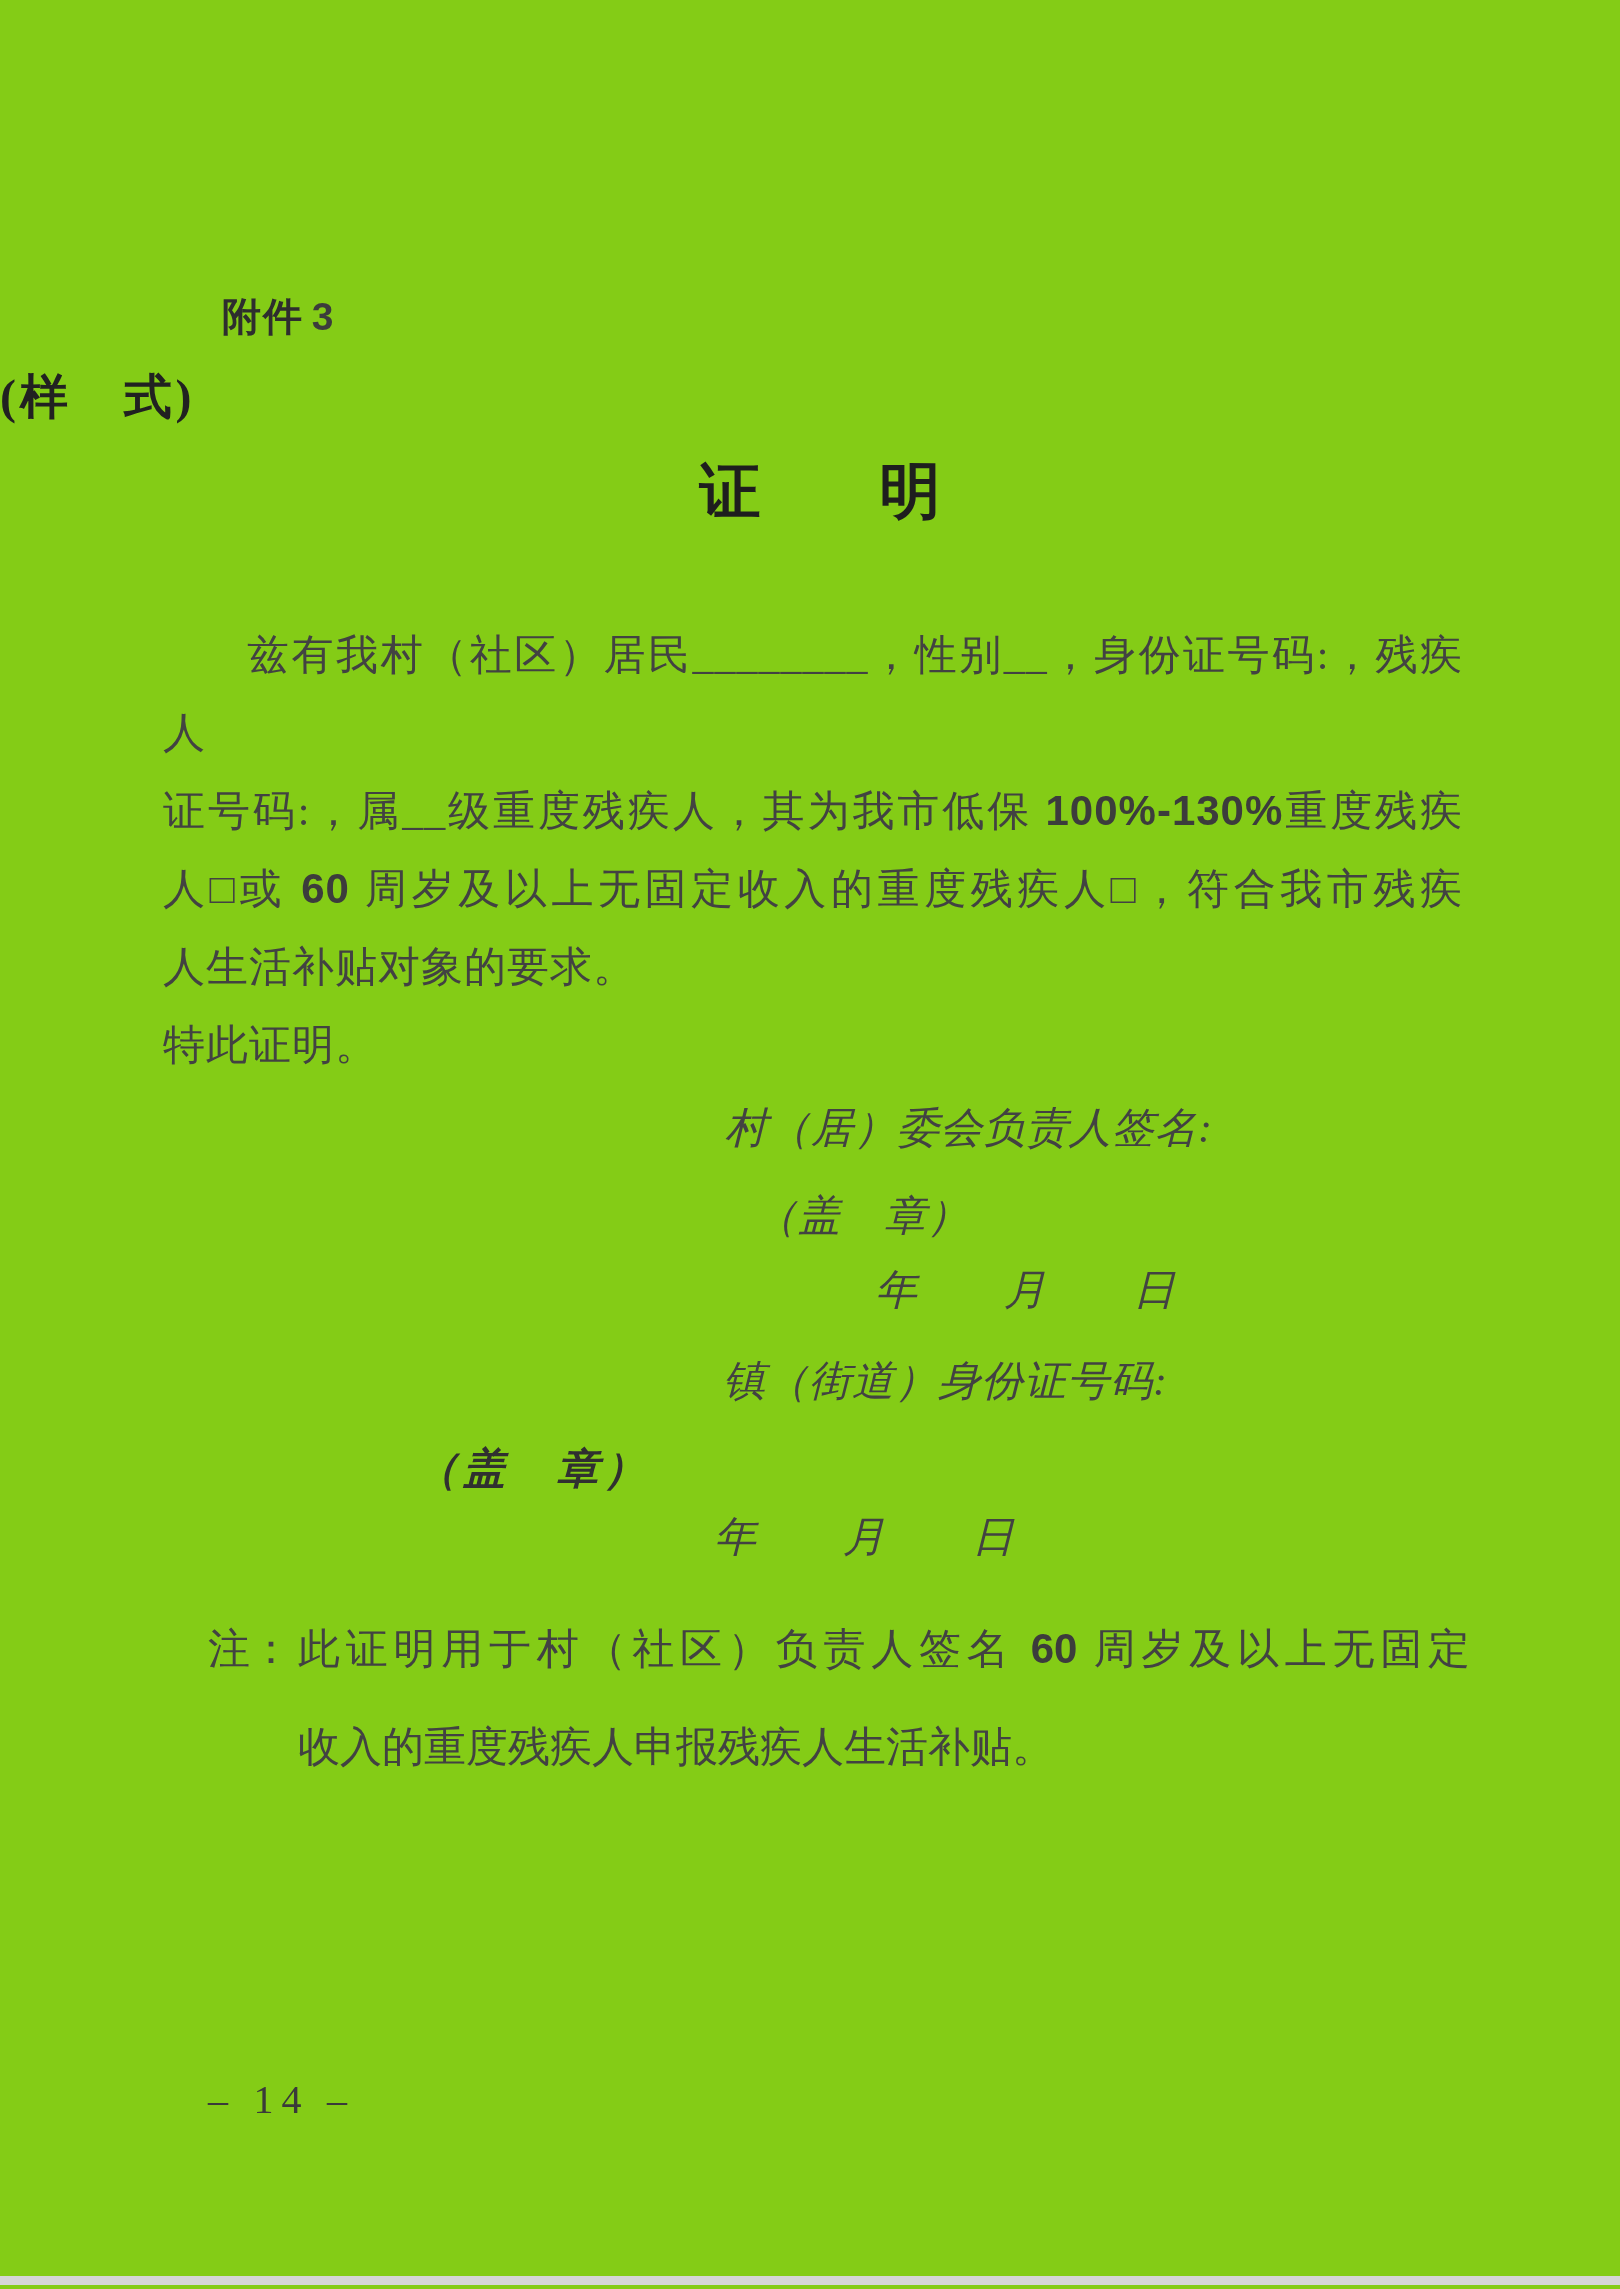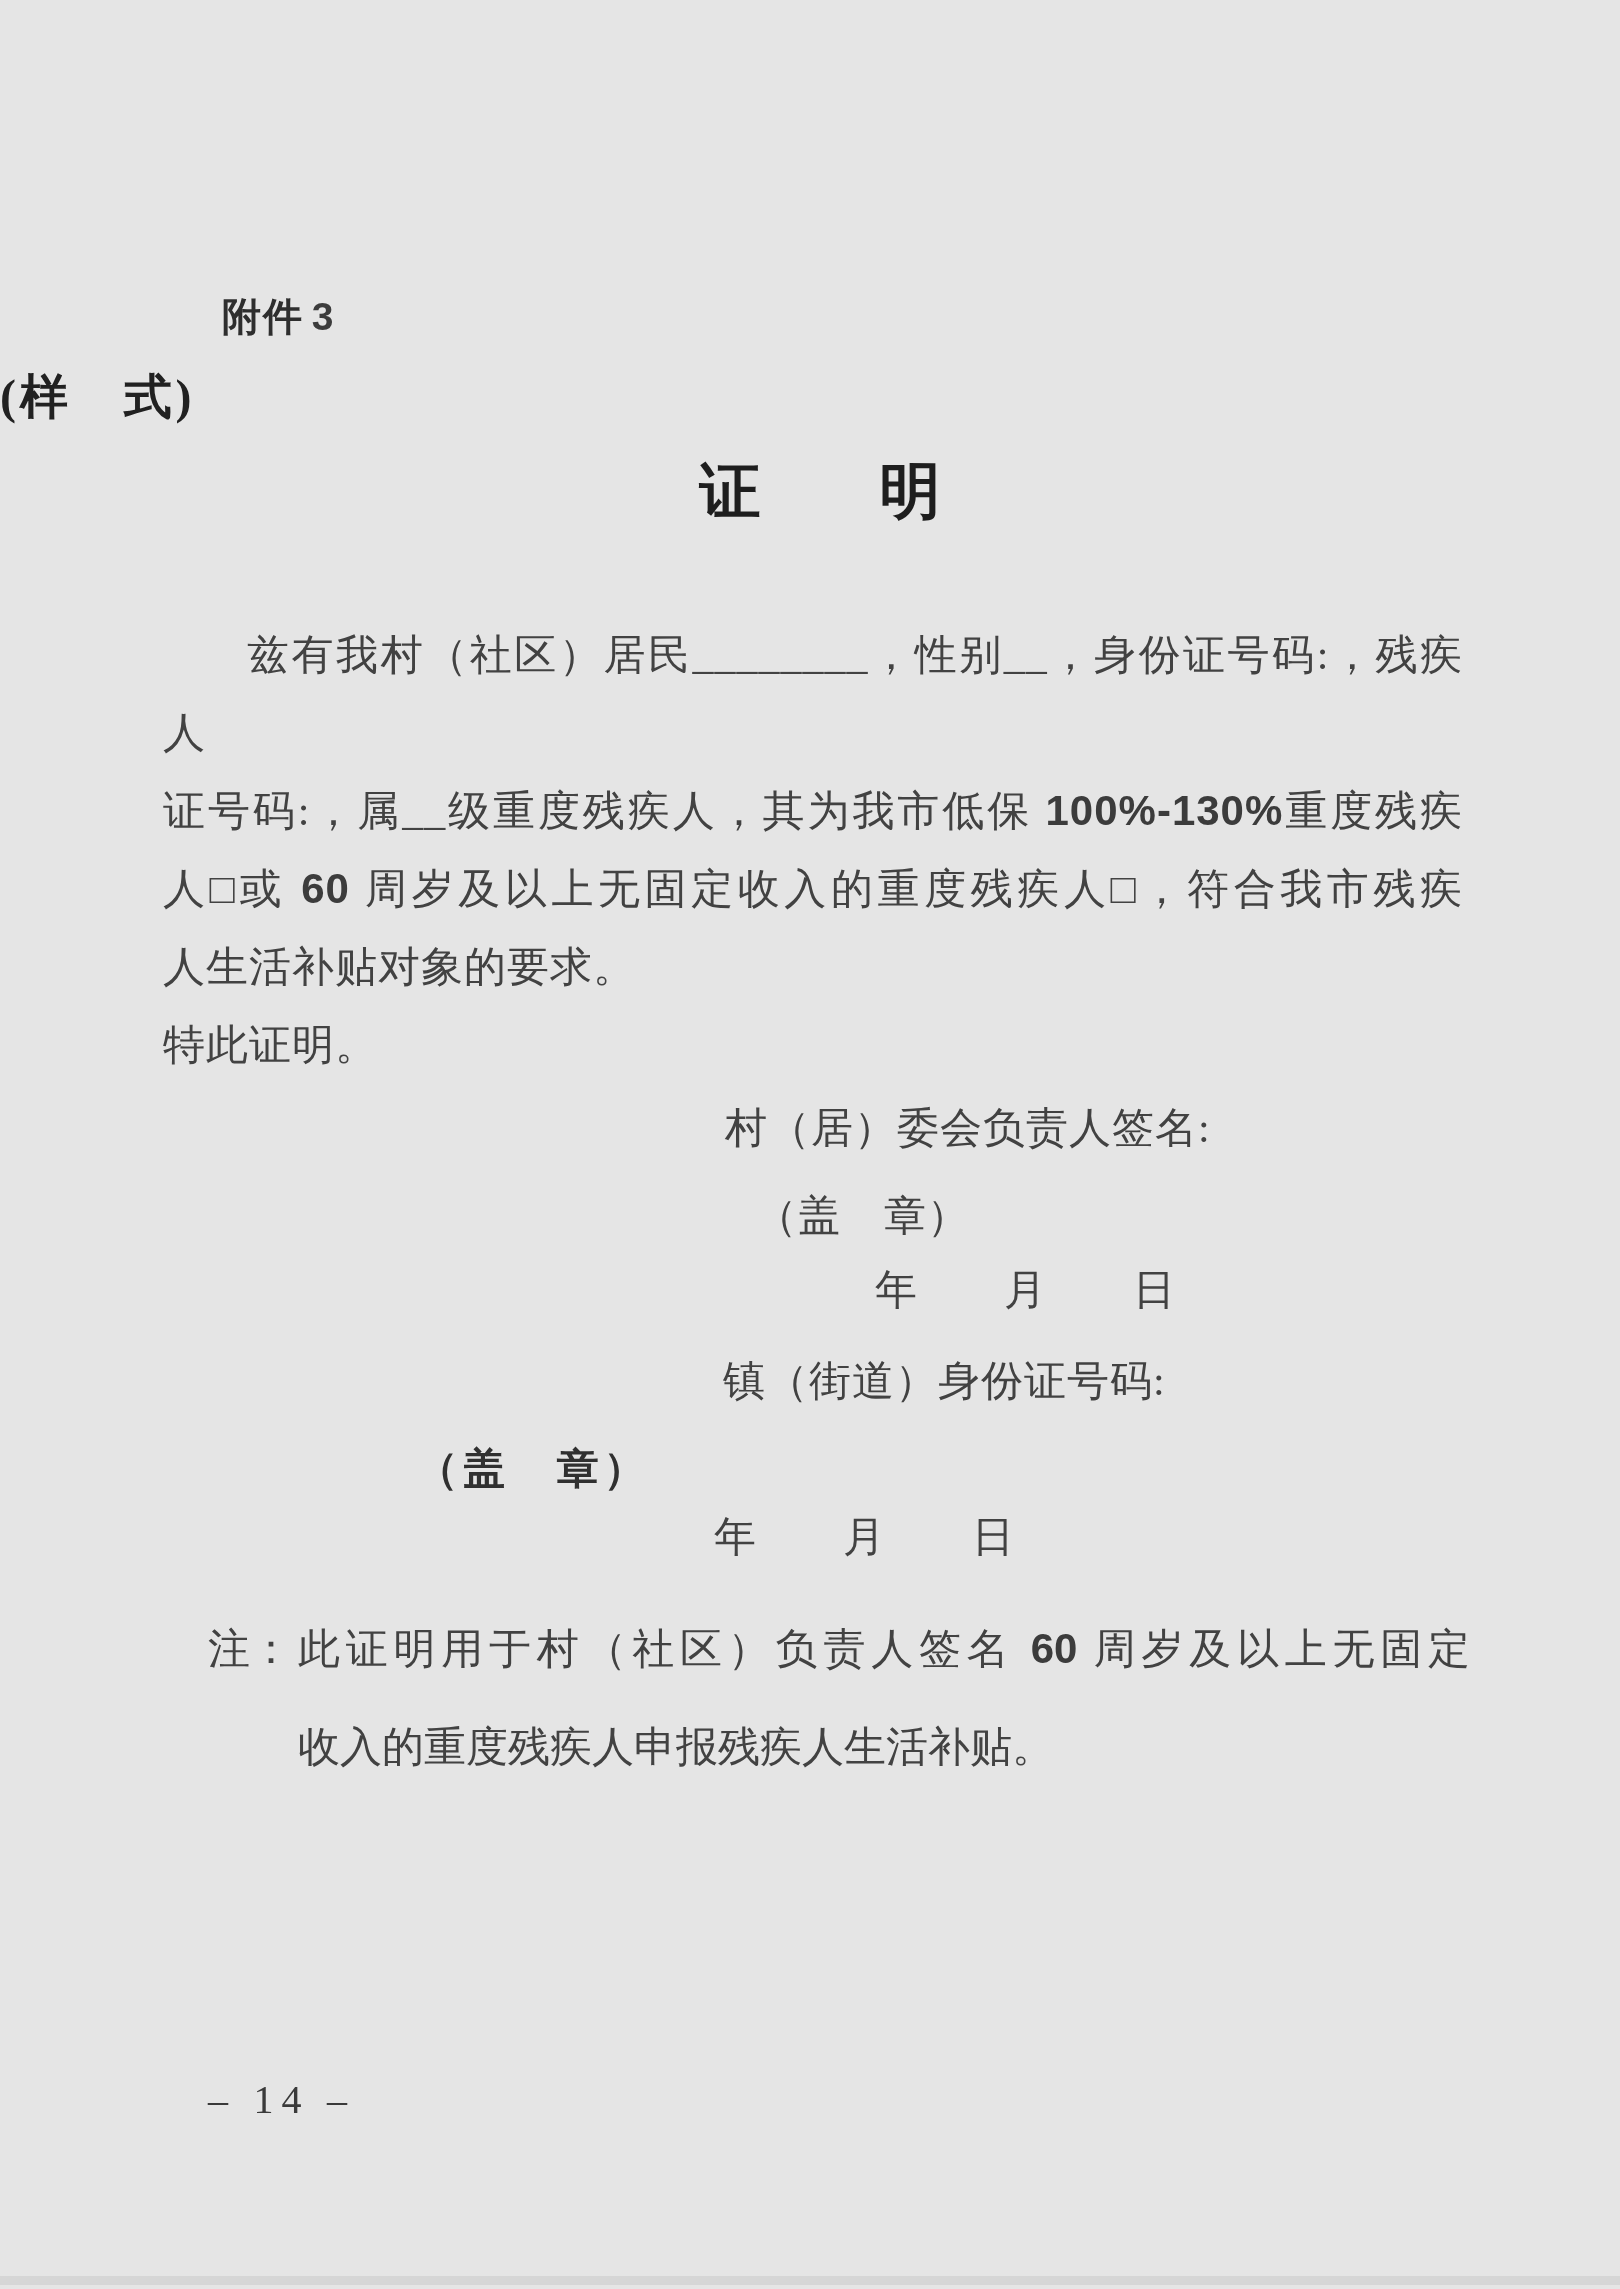--- a/index.html
+++ b/index.html
@@ -2,21 +2,21 @@
 <html><head>
 <meta charset="utf-8">
 <style>
   * { margin: 0; padding: 0; box-sizing: border-box; }
   html, body { background: #ffffff; }
   .page {
     position: relative;
     width: 1620px;
     height: 2290px;
     margin: 0 auto;
-    background: #e5e5e5;
+    background: #84cc16;
     overflow: hidden;
     font-family: "Liberation Serif", "DejaVu Serif", serif;
     color: #474747;
   }
   .attachment {
     position: absolute;
     left: 222px; top: 290px;
     font-family: "Liberation Sans", "DejaVu Sans", sans-serif;
     font-weight: 700;
     font-size: 39px;
@@ -64,20 +64,21 @@
     font-family: "Liberation Sans", "DejaVu Sans", sans-serif;
     font-weight: 700;
     color: #3c3c3c;
   }
   .sig {
     position: absolute;
     font-size: 42px;
     color: #424242;
     letter-spacing: 1px;
     white-space: nowrap;
+    font-style: italic;
   }
   .sig.bold { font-weight: 700; color: #303030; letter-spacing: 4.9px; }
   .note-block {
     position: absolute;
     left: 208px; top: 1600px;
     width: 1262px;
     display: flex;
     font-size: 42px;
     line-height: 98px;
     color: #424242;

